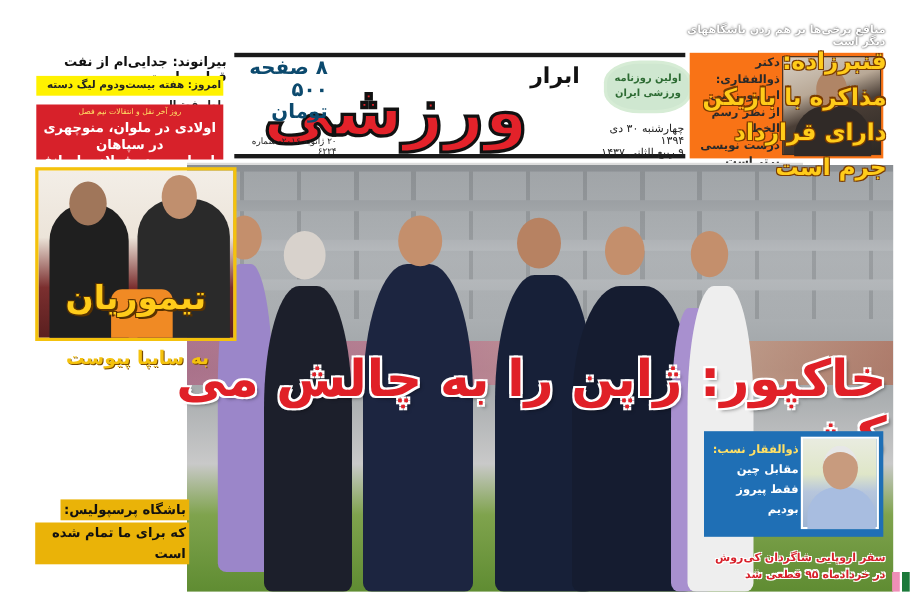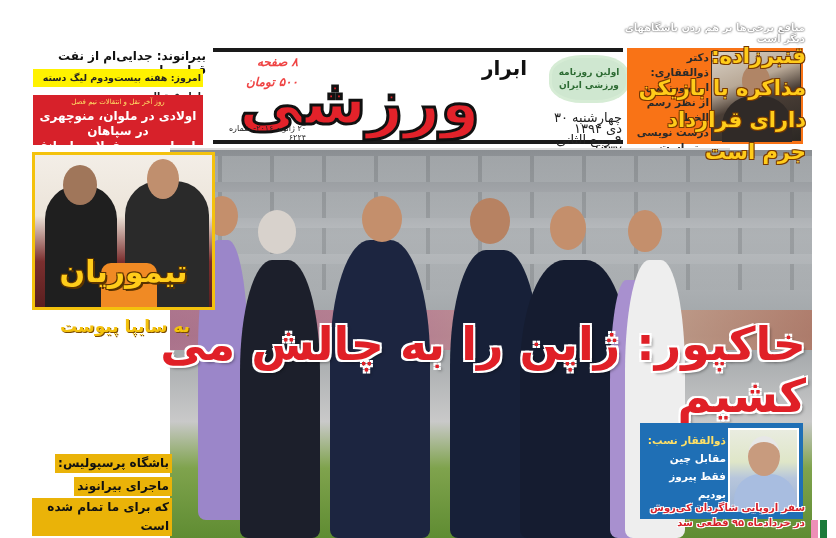--- a/index.html
+++ b/index.html
@@ -14,31 +14,31 @@
     font-family: "DejaVu Sans", sans-serif; font-weight: 900; font-size: 64px; line-height: 80px;
     color: #e3222a; -webkit-text-stroke: 3px #111; text-align: right; letter-spacing: -4px;
     direction: rtl;
   }
   .logo-small {
     position: absolute; left: 162px; top: 8px; font-size: 20px; font-weight: bold; color: #111;
     letter-spacing: 2px;
   }
 
   .price-box { position: absolute; left: 218px; top: 52px; width: 80px; text-align: right; }
-  .price-line { font-size: 12px; font-weight: bold; color: #ef4444; line-height: 20px; font-style: italic; }
+  .price-line { font-size: 18px; font-weight: bold; color: #0c4a6e; line-height: 20px; }
   .issue-line { position: absolute; left: 218px; top: 124px; font-size: 8px; color: #222; width: 88px; text-align: right; }
 
   .badge-cloud {
     position: absolute; left: 552px; top: 58px; width: 74px; height: 42px;
     background: #cfe7d0; border-radius: 40%;
     display: flex; flex-direction: column; align-items: center; justify-content: center;
     font-size: 9px; font-weight: bold; color: #2d6b33; line-height: 13px;
     box-shadow: 0 0 0 3px #d6ecd5;
   }
-  .date-lines { position: absolute; left: 536px; top: 112px; width: 86px; font-size: 13px; color: #222; line-height: 11px; }
+  .date-lines { position: absolute; left: 536px; top: 112px; width: 86px; font-size: 10px; color: #222; line-height: 11px; }
 
   .top-right-box { position: absolute; left: 627px; top: 48px; width: 176px; height: 96px; background: #f97316; }
   .trb-photo {
     position: absolute; left: 84px; top: 3px; width: 90px; height: 90px;
     background: linear-gradient(160deg, #d9d1c6 0%, #b8a896 35%, #4a3e36 55%, #2c2824 100%);
     border: 1px solid #3a2d23;
   }
   .trb-photo .head { position: absolute; left: 30px; top: 12px; width: 28px; height: 34px; border-radius: 50%; background: #b08566; }
   .trb-photo .body { position: absolute; left: 10px; top: 44px; width: 70px; height: 46px; border-radius: 30px 30px 0 0; background: #302a27; }
   .trb-text { position: absolute; left: 2px; top: 2px; width: 80px; text-align: right; font-size: 10.5px; font-weight: bold; color: #2a2a2a; line-height: 15px; }
@@ -95,21 +95,21 @@
     position: absolute; left: 40px; top: 316px; width: 170px; text-align: center;
     font-size: 17px; font-weight: 900; color: #f4c20d;
     text-shadow: 1px 1px 0 #7a4b00;
   }
 
   
   .pink-block { position: absolute; left: 32px; top: 452px; width: 140px; text-align: right; }
   .pink-line { display: inline-block; background: #eab308; color: #111; font-size: 12px; font-weight: bold; line-height: 19px; padding: 0 3px; margin-bottom: 2px; }
 
   
-  .blue-box { position: absolute; left: 640px; top: 423px; width: 163px; height: 96px; background: #1f6fb5; }
+  .blue-box { position: absolute; left: 640px; top: 392px; width: 163px; height: 96px; background: #1f6fb5; }
   .blue-photo {
     position: absolute; left: 88px; top: 5px; width: 71px; height: 84px; border: 2px solid #fff;
     background: linear-gradient(180deg, #e9ece0 0%, #dfe6c8 40%, #b7c6dc 60%, #9fb4d3 100%);
   }
   .blue-photo .h { position: absolute; left: 18px; top: 6px; width: 32px; height: 40px; border-radius: 50%; background: #c89b7e; border-top: 6px solid #e7e7e7; }
   .blue-photo .b { position: absolute; left: 4px; top: 44px; width: 62px; height: 38px; border-radius: 26px 26px 0 0; background: #a8bde0; }
   .blue-text { position: absolute; left: 2px; top: 8px; width: 84px; text-align: right; font-size: 10.5px; font-weight: bold; color: #fff; line-height: 18px; }
   .blue-text .label { color: #ffe066; }
 
   .bottom-red {
@@ -207,21 +207,20 @@
     <div class="p2h"></div>
   <div class="jersey"></div>
 </div>
 <div class="inset-name">تیموریان</div>
 <div class="inset-sub">به سایپا پیوست</div>
 
 <div class="big-headline">خاکپور: ژاپن را به چالش می کشیم</div>
 
 <div class="pink-block">
   <div><span class="pink-line">باشگاه پرسپولیس:</span></div>
-  <div><span class="pink-line">ماجرای بیرانوند</span></div>
   <div><span class="pink-line">که برای ما تمام شده است</span></div>
 </div>
 
 <div class="blue-box">
   <div class="blue-photo">
     <div class="b"></div>
       <div class="h"></div>
   </div>
   <div class="blue-text">
     <div class="label">ذوالفقار نسب:</div>

